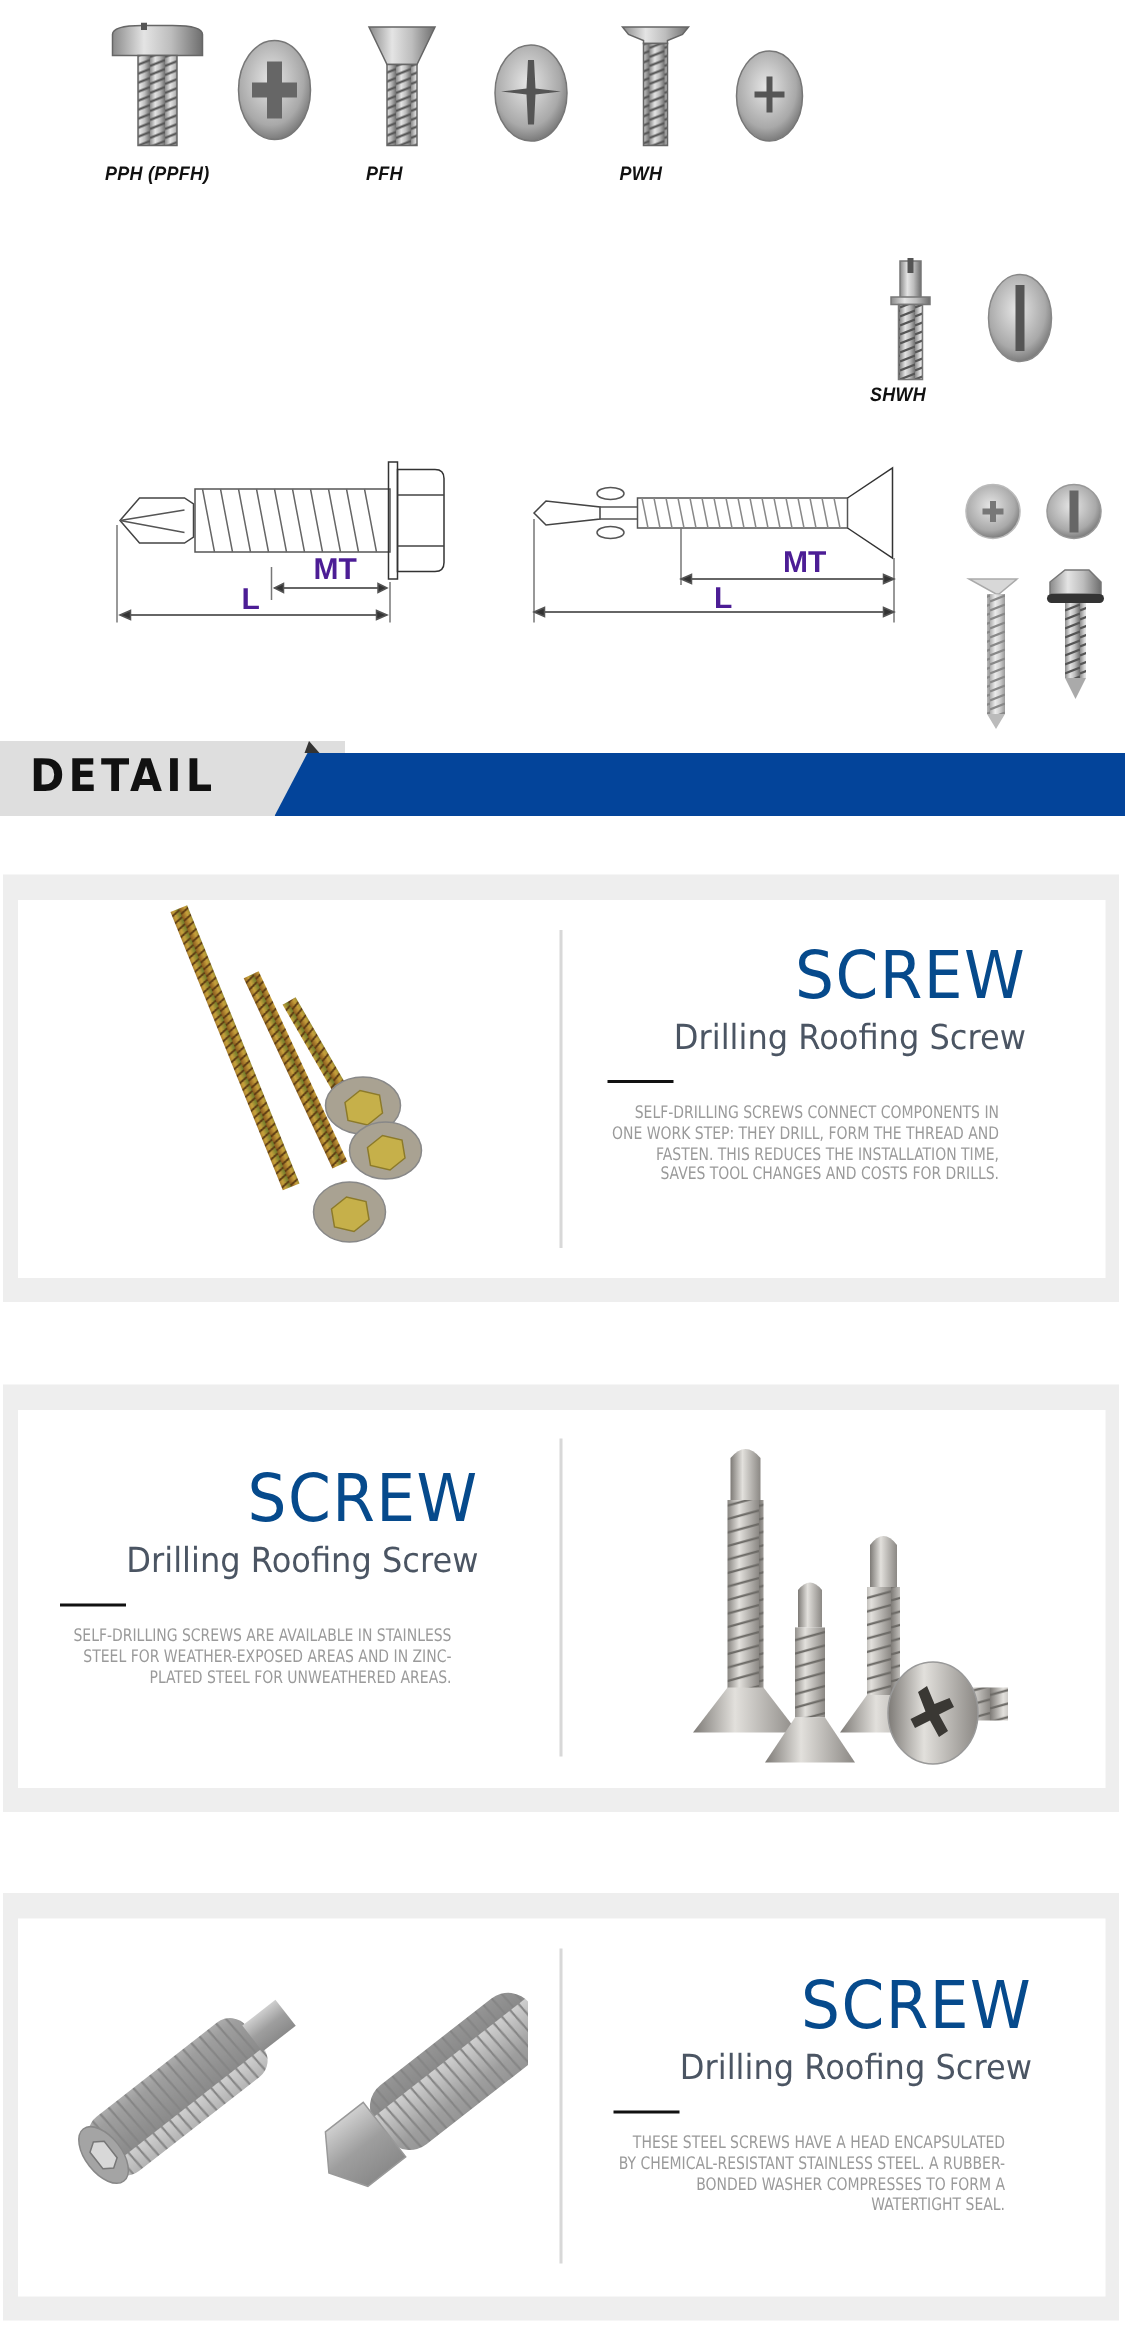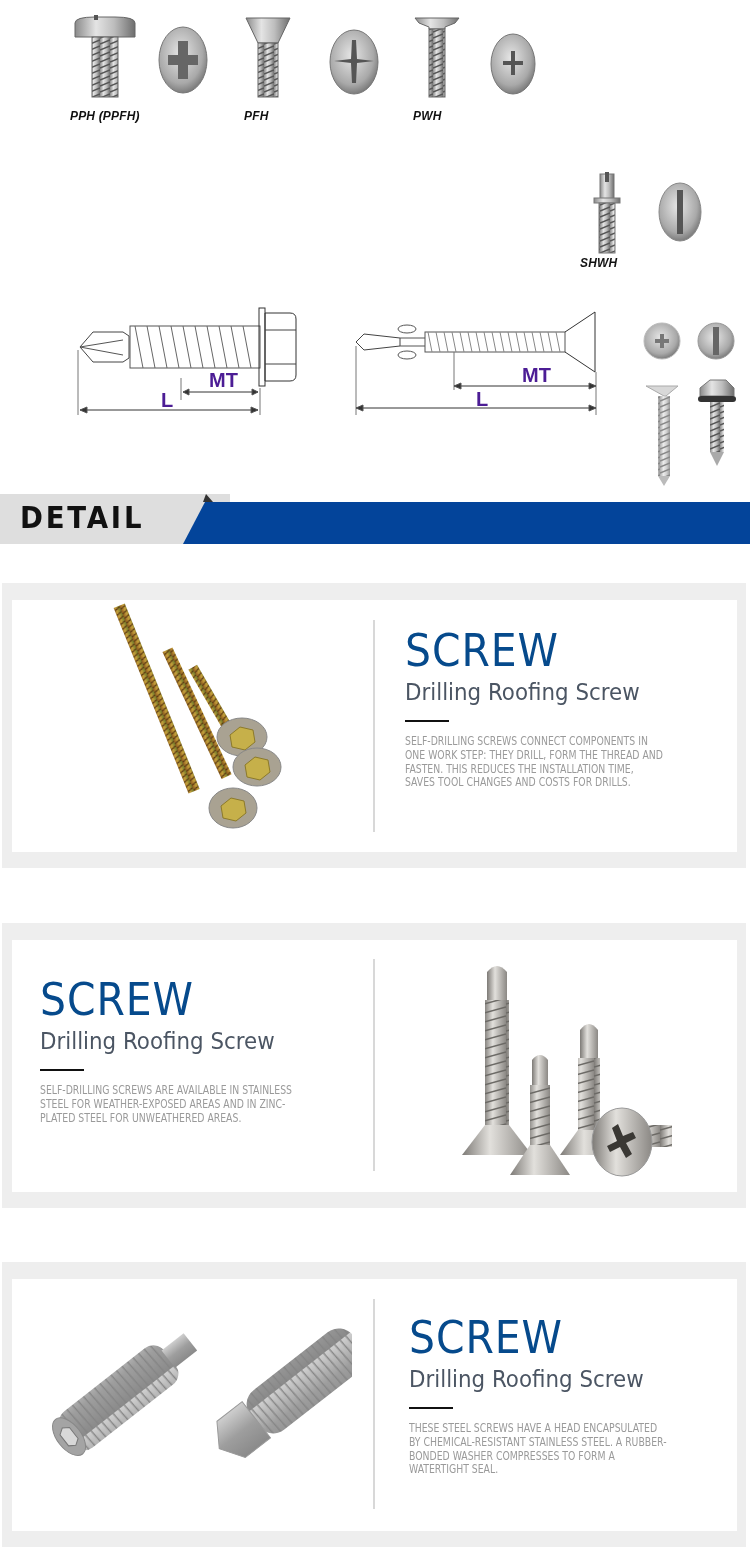--- a/index.html
+++ b/index.html
@@ -32,21 +32,21 @@
   .banner-title {
     position: absolute; left: 20px; top: 6px; font-family: "DejaVu Sans", sans-serif;
     font-weight: bold; font-size: 30px; letter-spacing: 3px; color: #111;
     transform: scaleX(0.92); transform-origin: left center;
   }
 
   
   .panel { position: absolute; left: 2px; width: 744px; height: 285px; background: #eeeeee; }
   .panel-inner { position: absolute; left: 10px; top: 17px; width: 725px; height: 252px; background: #ffffff; }
   .divider { position: absolute; width: 2px; background: #d8d8d8; }
-  .text-block { position: absolute; width: 300px; }
+  .text-block { position: absolute; width: 300px; text-align: right; }
   .t-heading {
     font-family: "DejaVu Sans", sans-serif; font-size: 44px; line-height: 46px;
     color: #064a8c; letter-spacing: 1px; transform: scaleX(0.93); transform-origin: left center;
   }
   .t-sub {
     font-family: "DejaVu Sans", sans-serif; font-size: 23px; line-height: 28px;
     color: #4b5563; margin-top: 4px; transform: scaleX(0.93); transform-origin: left center; white-space: nowrap;
   }
   .t-rule { width: 44px; height: 2px; background: #111; margin-top: 14px; }
   .t-body {

